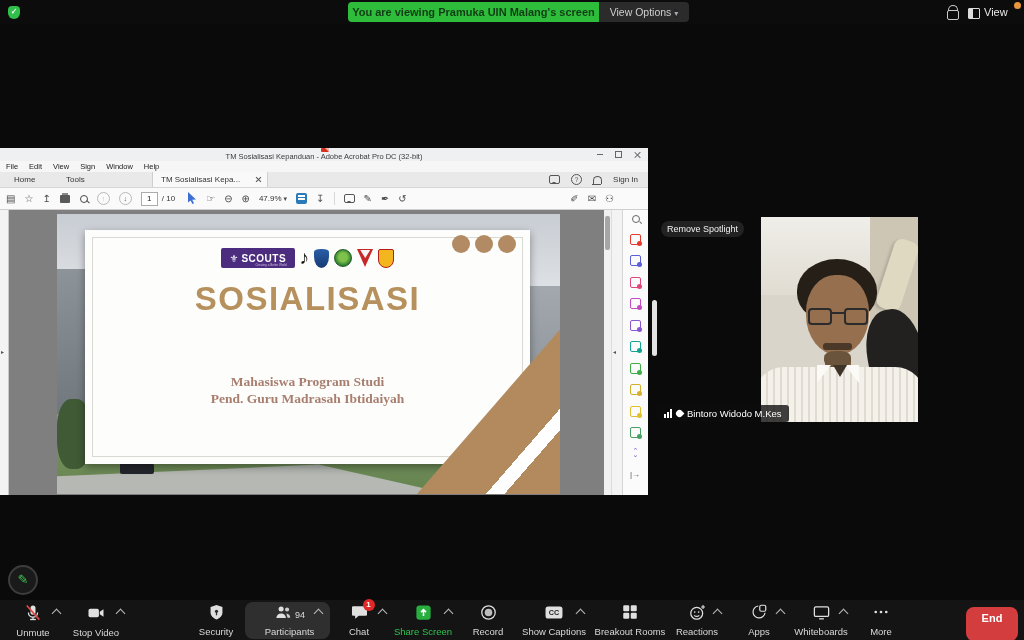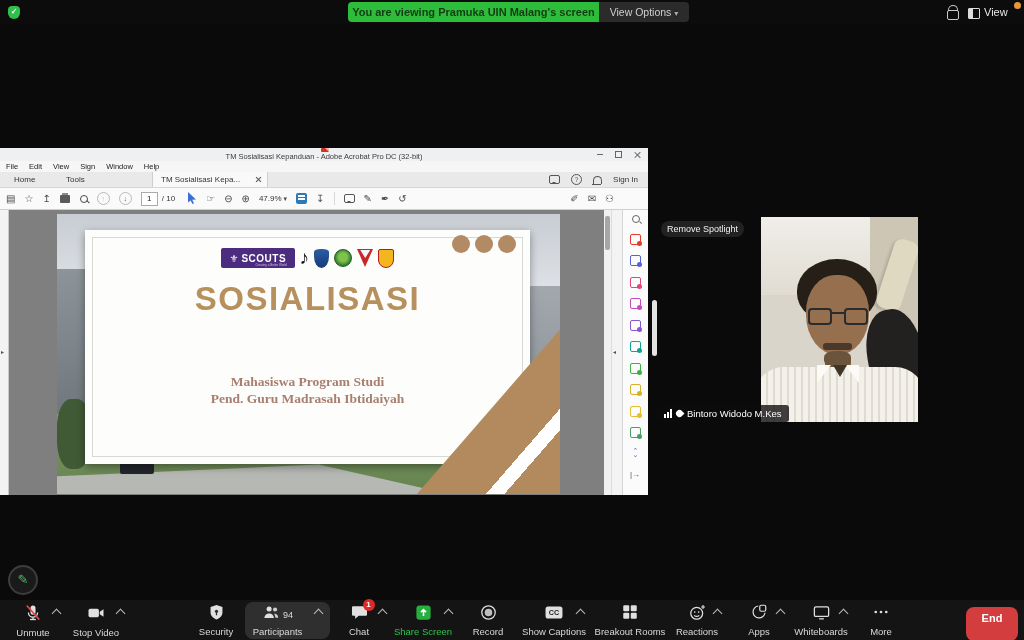--- a/index.html
+++ b/index.html
@@ -382,21 +382,21 @@
     <span>
       <svg width="19" height="19" viewBox="0 0 24 24">
           <path d="M12 2.5l7.5 2.7V12c0 4.3-3.2 7-7.5 8.8C7.7 19 4.5 16.3 4.5 12V5.2z" fill="#e0e0e0"></path>
           <circle cx="12" cy="10.5" r="2" fill="#2a2a2a"></circle>
           <rect x="11.2" y="11.5" width="1.6" height="4" fill="#2a2a2a"></rect>
         </svg>
     </span>
     <span class="lbl">Security</span>
   </div>
 
-  <div class="tbi" style="left:240px;width:75px;">
+  <div class="tbi" style="left:252px;width:75px;">
     <span style="display:flex;align-items:center;">
       <span>
         <svg width="19" height="19" viewBox="0 0 24 24">
             <circle cx="9" cy="7.5" r="3.2" fill="#e0e0e0"></circle>
             <path d="M3 19c0-3.5 2.7-5.8 6-5.8s6 2.3 6 5.8z" fill="#e0e0e0"></path>
             <circle cx="16.5" cy="8.2" r="2.6" fill="#cfcfcf"></circle>
             <path d="M15.5 13.4c2.9.2 5 2.3 5 5.3h-3.4" fill="#cfcfcf"></path>
           </svg>
       </span>
       <span class="cnt">94</span>

